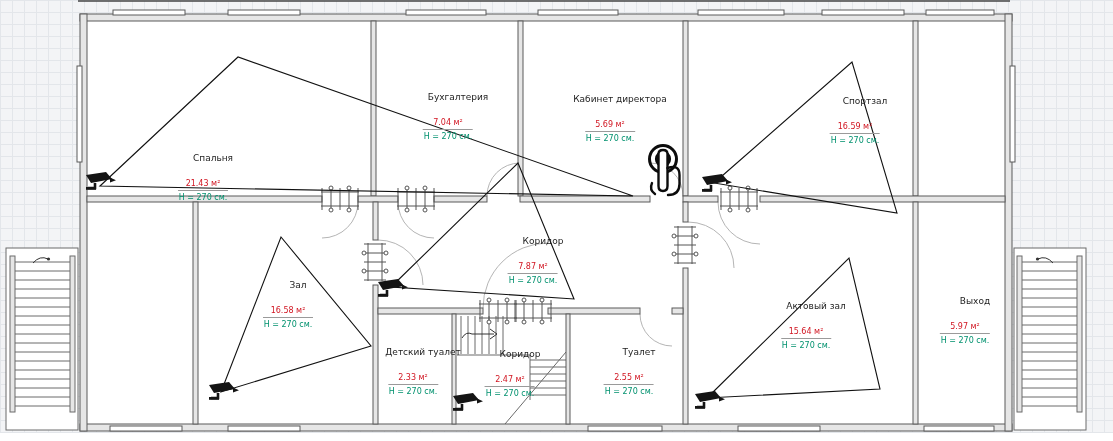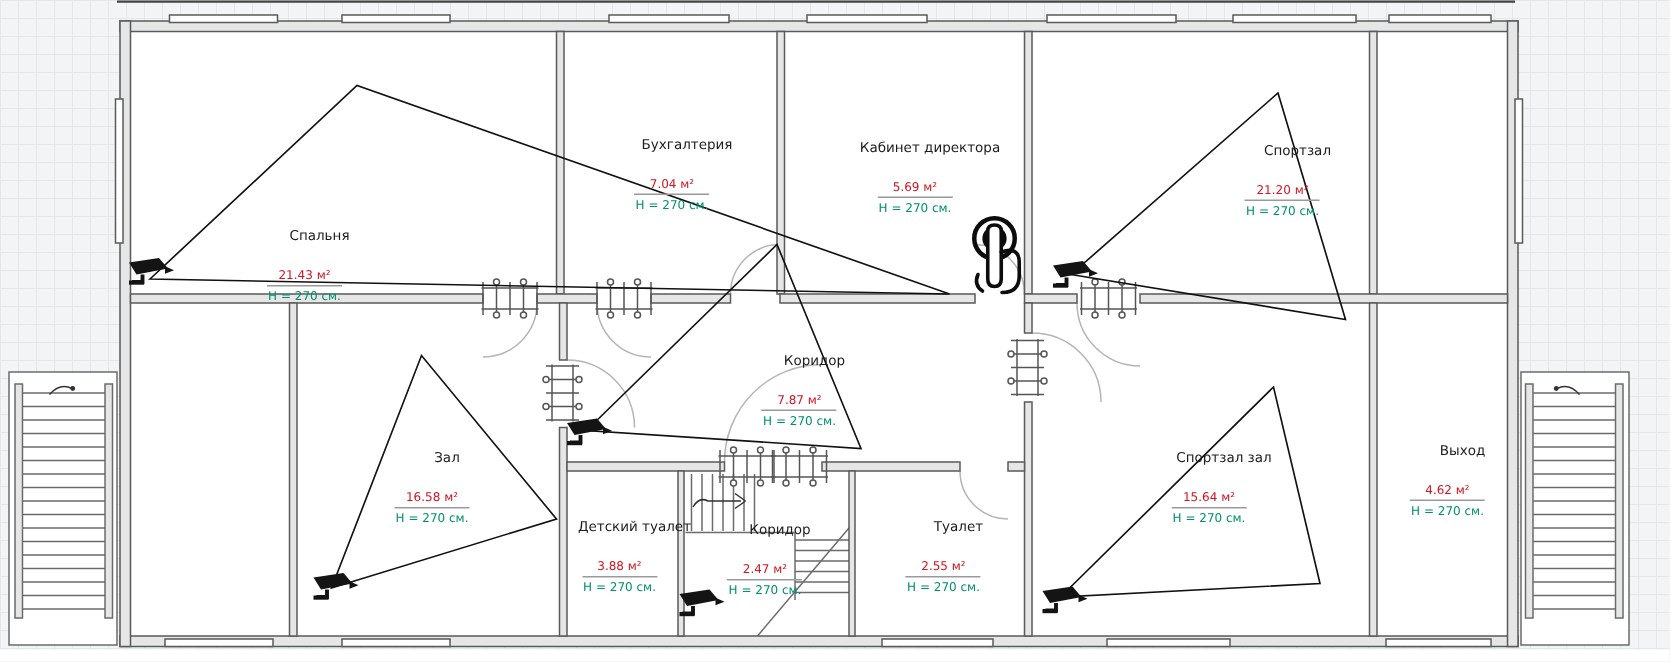--- a/index.html
+++ b/index.html
@@ -196,60 +196,60 @@
   </div>
 
   <div class="room-label" style="left:610px;top:94px">
     <span class="rname">Кабинет директора</span>
     <span class="rarea">5.69 м²</span>
     <span class="rheight">Н = 270 см.</span>
   </div>
 
   <div class="room-label" style="left:855px;top:96px">
     <span class="rname">Спортзал</span>
-    <span class="rarea">21.20 м²</span>
+    <span class="rarea">16.59 м²</span>
     <span class="rheight">Н = 270 см.</span>
   </div>
 
   <div class="room-label" style="left:533px;top:236px">
     <span class="rname">Коридор</span>
     <span class="rarea">7.87 м²</span>
     <span class="rheight">Н = 270 см.</span>
   </div>
 
-  <div class="room-label" style="left:288px;top:301px">
+  <div class="room-label" style="left:288px;top:280px">
     <span class="rname">Зал</span>
     <span class="rarea">16.58 м²</span>
     <span class="rheight">Н = 270 см.</span>
   </div>
 
   <div class="room-label" style="left:413px;top:347px">
     <span class="rname">Детский туалет</span>
-    <span class="rarea">3.88 м²</span>
+    <span class="rarea">2.33 м²</span>
     <span class="rheight">Н = 270 см.</span>
   </div>
 
   <div class="room-label" style="left:510px;top:349px">
     <span class="rname">Коридор</span>
     <span class="rarea">2.47 м²</span>
     <span class="rheight">Н = 270 см.</span>
   </div>
 
   <div class="room-label" style="left:629px;top:347px">
     <span class="rname">Туалет</span>
     <span class="rarea">2.55 м²</span>
     <span class="rheight">Н = 270 см.</span>
   </div>
 
   <div class="room-label" style="left:806px;top:301px">
-    <span class="rname">Спортзал зал</span>
+    <span class="rname">Актовый зал</span>
     <span class="rarea">15.64 м²</span>
     <span class="rheight">Н = 270 см.</span>
   </div>
 
   <div class="room-label" style="left:965px;top:296px">
     <span class="rname">Выход</span>
-    <span class="rarea">4.62 м²</span>
+    <span class="rarea">5.97 м²</span>
     <span class="rheight">Н = 270 см.</span>
   </div>
 
   <div class="bottom-strip"></div>
 </div>
 
 </body></html>

